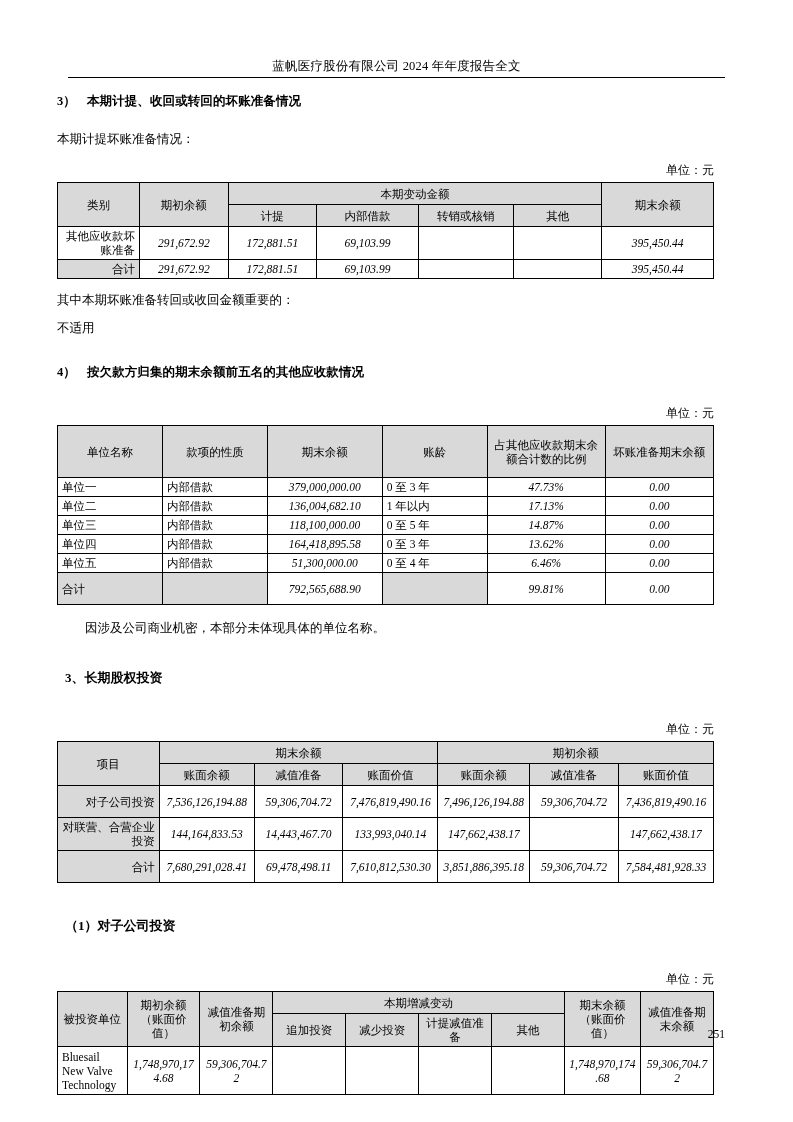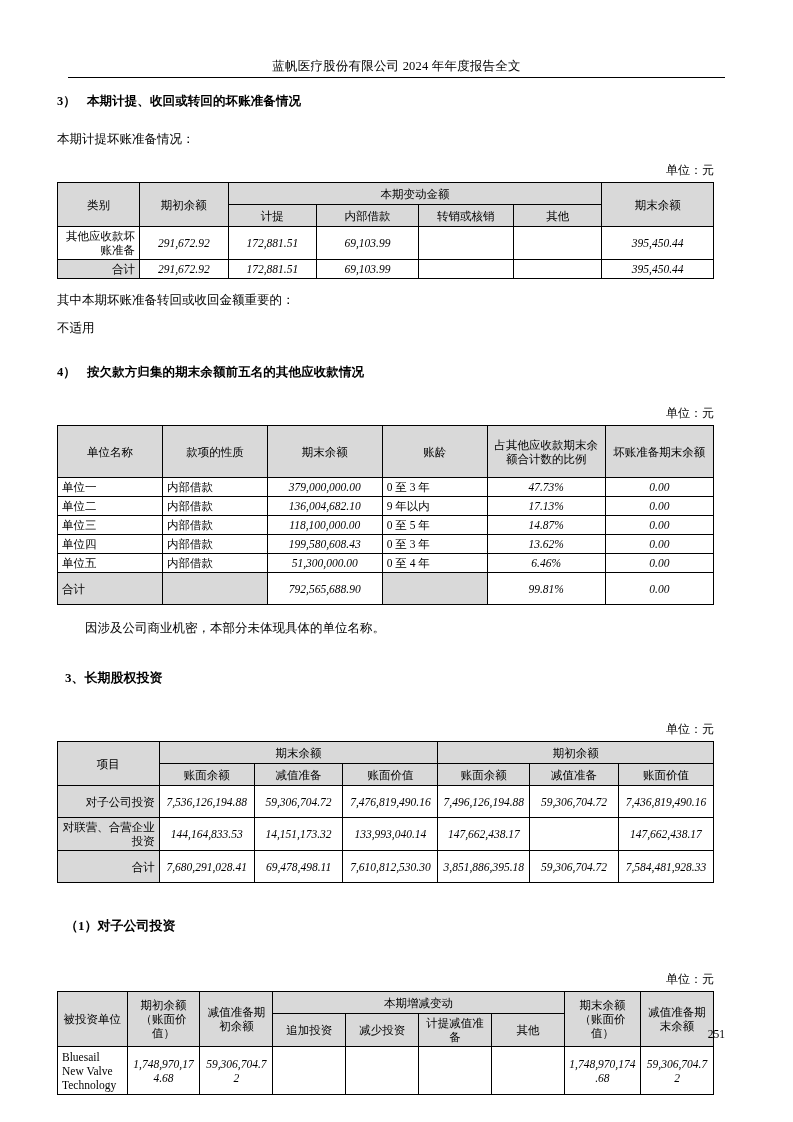--- a/index.html
+++ b/index.html
@@ -255,36 +255,36 @@
           <td class="txt">内部借款</td>
           <td class="num">379,000,000.00</td>
           <td class="txt">0 至 3 年</td>
           <td class="num">47.73%</td>
           <td class="num">0.00</td>
         </tr>
         <tr class="body-row">
           <td class="txt">单位二</td>
           <td class="txt">内部借款</td>
           <td class="num">136,004,682.10</td>
-          <td class="txt">9 年以内</td>
+          <td class="txt">1 年以内</td>
           <td class="num">17.13%</td>
           <td class="num">0.00</td>
         </tr>
         <tr class="body-row">
           <td class="txt">单位三</td>
           <td class="txt">内部借款</td>
           <td class="num">118,100,000.00</td>
           <td class="txt">0 至 5 年</td>
           <td class="num">14.87%</td>
           <td class="num">0.00</td>
         </tr>
         <tr class="body-row">
           <td class="txt">单位四</td>
           <td class="txt">内部借款</td>
-          <td class="num">199,580,608.43</td>
+          <td class="num">164,418,895.58</td>
           <td class="txt">0 至 3 年</td>
           <td class="num">13.62%</td>
           <td class="num">0.00</td>
         </tr>
         <tr class="body-row">
           <td class="txt">单位五</td>
           <td class="txt">内部借款</td>
           <td class="num">51,300,000.00</td>
           <td class="txt">0 至 4 年</td>
           <td class="num">6.46%</td>
@@ -346,21 +346,21 @@
           <td class="num">7,536,126,194.88</td>
           <td class="num">59,306,704.72</td>
           <td class="num">7,476,819,490.16</td>
           <td class="num">7,496,126,194.88</td>
           <td class="num">59,306,704.72</td>
           <td class="num">7,436,819,490.16</td>
         </tr>
         <tr class="tall-row">
           <td class="lbl greybg">对联营、合营企业投资</td>
           <td class="num">144,164,833.53</td>
-          <td class="num">14,151,173.32</td>
+          <td class="num">14,443,467.70</td>
           <td class="num">133,993,040.14</td>
           <td class="num">147,662,438.17</td>
           <td class="num"></td>
           <td class="num">147,662,438.17</td>
         </tr>
         <tr class="tall-row">
           <td class="lbl greybg">合计</td>
           <td class="num">7,680,291,028.41</td>
           <td class="num">69,478,498.11</td>
           <td class="num">7,610,812,530.30</td>

